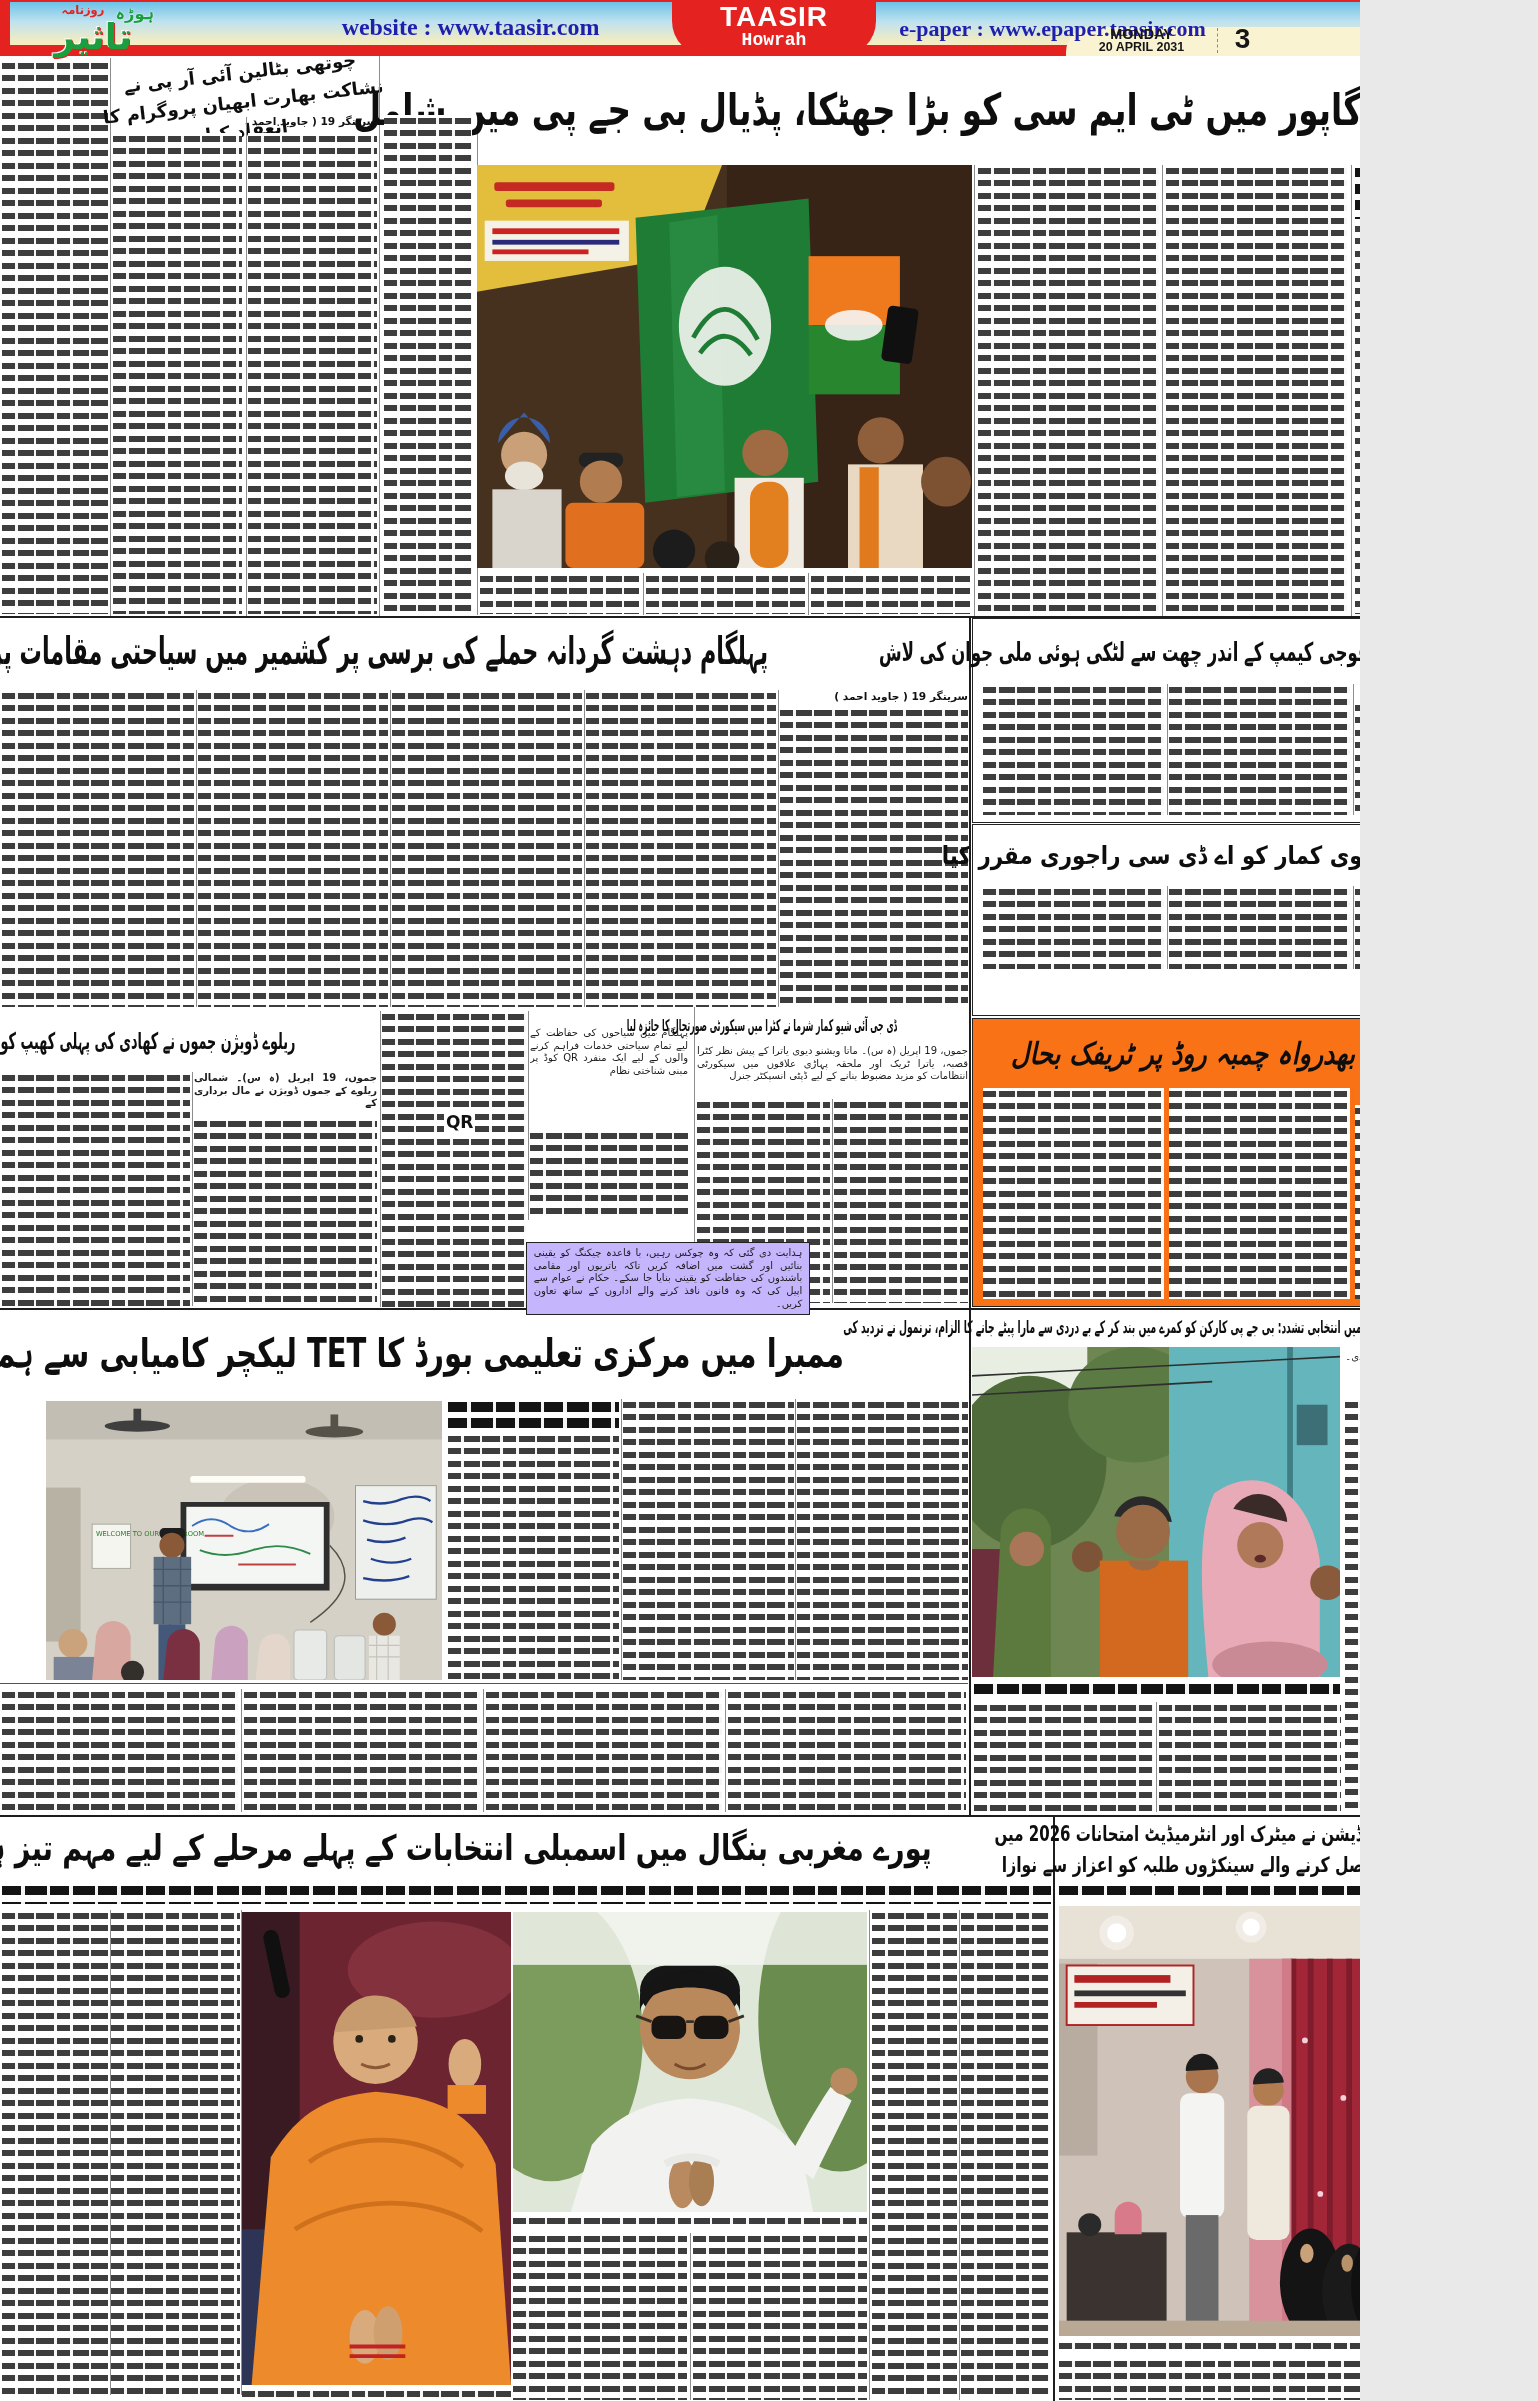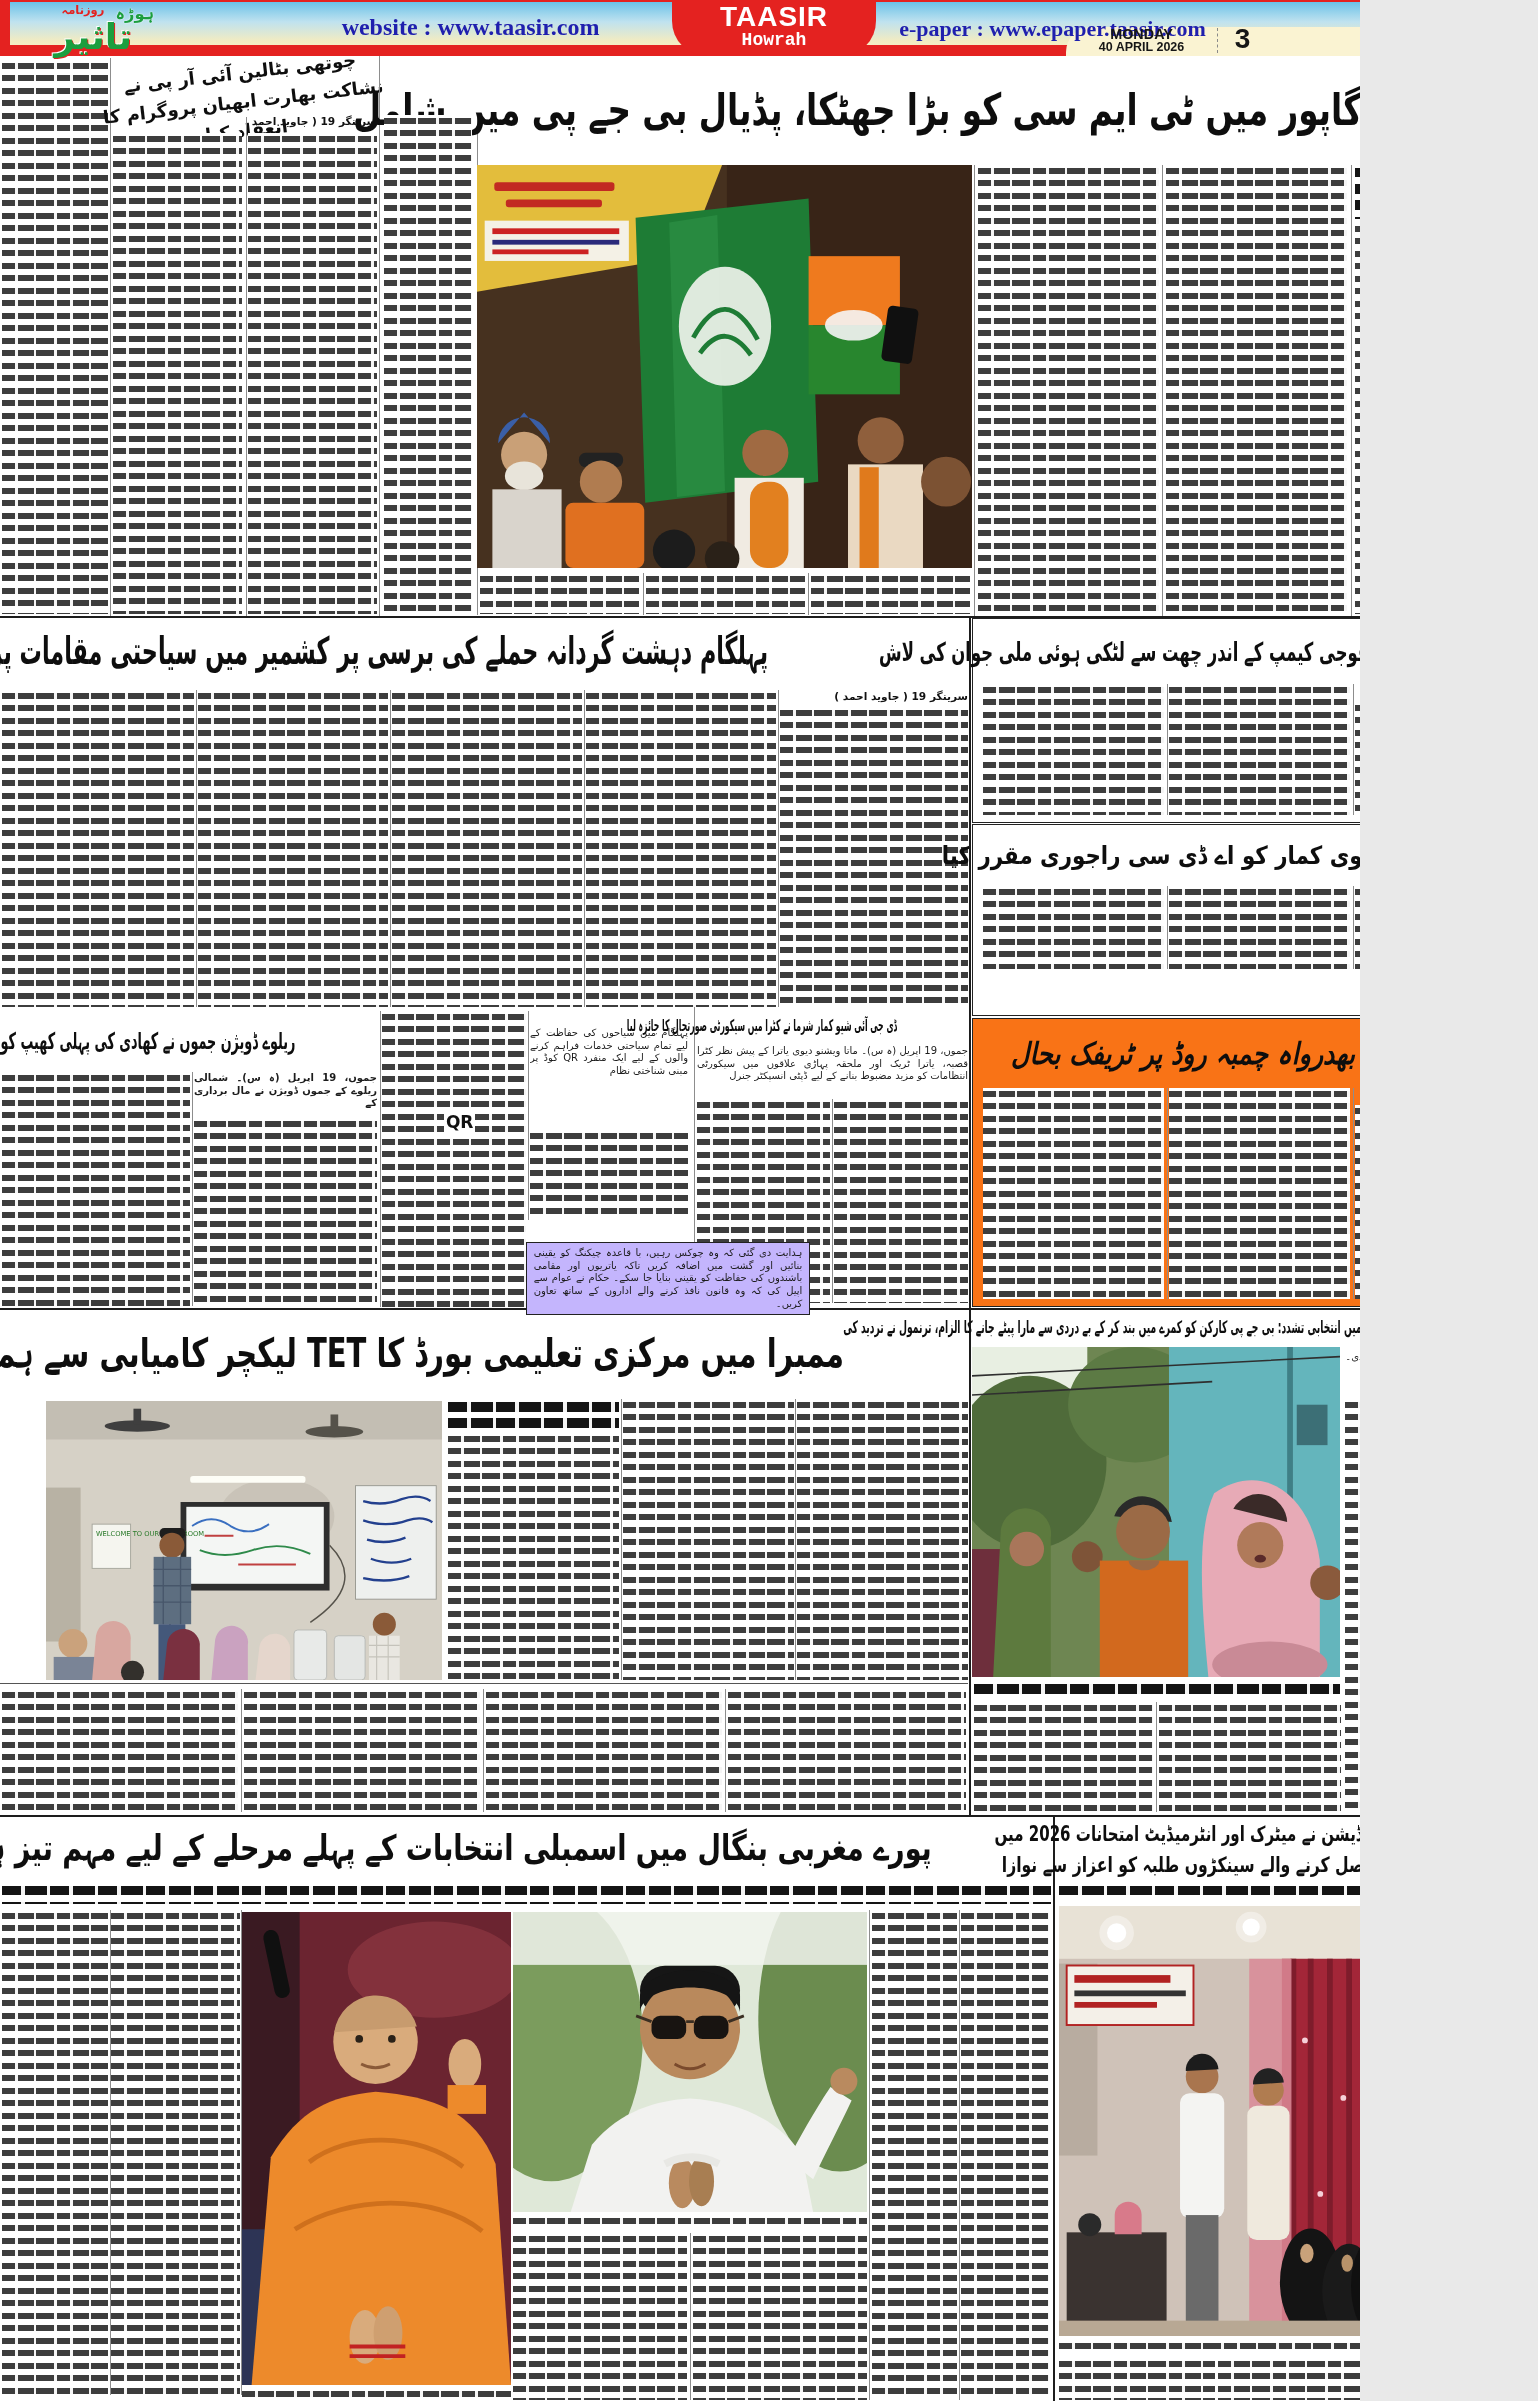--- a/index.html
+++ b/index.html
@@ -50,21 +50,21 @@
 
     <div class="abs" style="left:672px;top:0;width:204px;height:54px;background:#e42220;border-radius:0 0 35px 35px;text-align:center;color:#fff;">
       <div style="font-family:'Liberation Sans',sans-serif;font-weight:bold;font-size:28px;line-height:29px;letter-spacing:1px;">TAASIR</div>
       <div style="font-family:Liberation Mono, monospace;font-weight:bold;font-size:18px;line-height:19px;">Howrah</div>
     </div>
 
     <div class="abs hdr-blue" style="left:889px;top:14.4px;width:327px;height:27px;font-size:22px;">e-paper : www.epaper.taasir.com</div>
 
     <div class="abs" style="left:1078px;top:25px;width:127px;height:28px;text-align:center;font-family:'Liberation Sans',sans-serif;font-weight:bold;color:#161616;">
       <div style="font-size:14.4px;line-height:14.4px;">MONDAY</div>
-      <div style="font-size:12.5px;line-height:12.5px;">40 APRIL 2026</div>
+      <div style="font-size:12.5px;line-height:12.5px;">20 APRIL 2031</div>
     </div>
     <div class="abs" style="left:1217px;top:26px;width:0;height:25px;border-left:1.9px dashed #8a8a8a;"></div>
     <div class="abs" style="left:1226px;top:21px;width:33px;height:31px;font-family:'Liberation Sans',sans-serif;font-weight:bold;font-size:28px;text-align:center;color:#161616;">3</div>
   </div>
 
   <div class="abs sim" style="left:1.9px;top:60px;width:106px;height:554px;"></div>
   <div class="abs vr" style="left:110px;top:58px;height:558px;"></div>
 
   <div class="abs urdu hl" style="left:100px;top:58px;width:284px;height:67px;font-size:18px;line-height:29px;transform:rotate(-6.5deg);">چوتھی بٹالین آئی آر پی نے نشاکت بھارت ابھیان پروگرام کا انعقاد کیا</div>
   <div class="abs urdu dl" style="left:248px;top:115px;width:129px;height:14.4px;">سرینگر 19 ( جاوید احمد ) منشیات</div>

